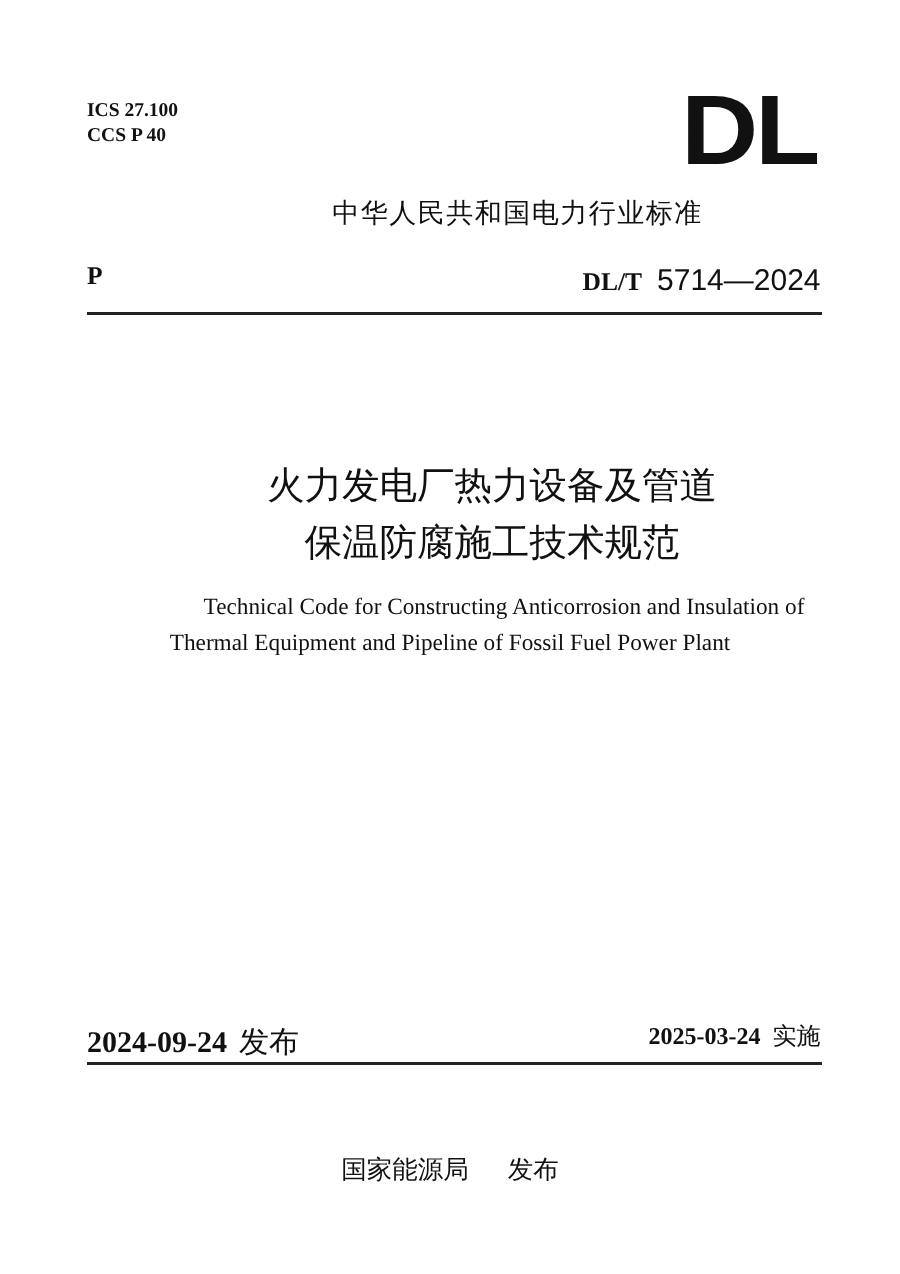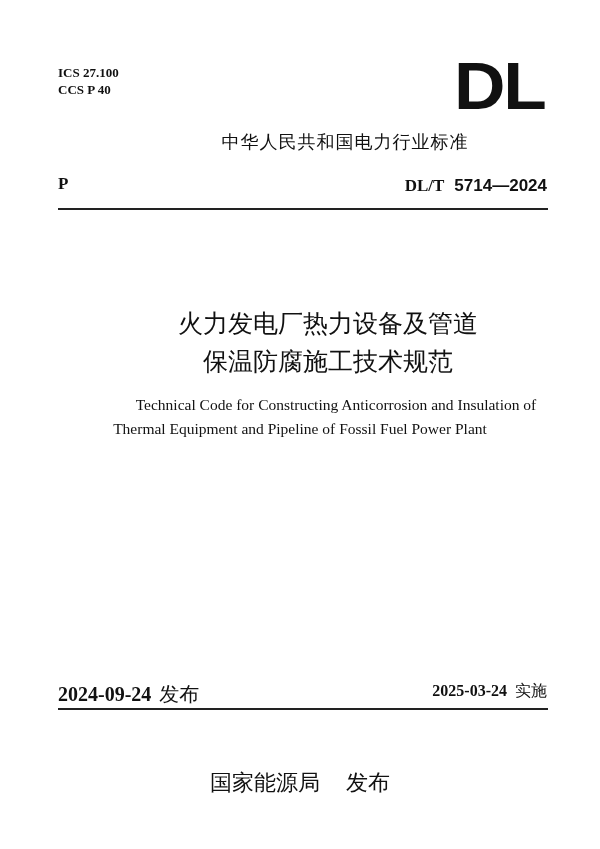--- a/index.html
+++ b/index.html
@@ -11,34 +11,34 @@
     .abs { position: absolute; white-space: nowrap; }
     .serif-bold { font-family: "Liberation Serif", "DejaVu Serif", serif; font-weight: bold; }
     .serif { font-family: "Liberation Serif", "DejaVu Serif", serif; }
     .sans { font-family: "DejaVu Sans", sans-serif; }
 
     .ics { left: 58px; top: 64px; font-size: 13px; line-height: 17px; }
     .logo { left: 454px; top: 50px; font-family: "Liberation Sans", sans-serif; font-weight: 900; font-size: 66px; letter-spacing: -2px; line-height: 72px; transform: scaleX(1.08); transform-origin: left top; }
     .industry { left: 0; width: 600px; top: 130px; text-align: center; font-size: 18px; letter-spacing: 1px; padding-left: 45px; }
     .cat { left: 58px; top: 174px; font-size: 17px; }
     .stdno { right: 53px; top: 176px; font-size: 17px; }
-    .stdno .num { font-family: "Liberation Sans", sans-serif; font-weight: bold; font-size: 17px; margin-left: 10px; }
+    .stdno .num { font-family: "Liberation Sans", sans-serif; font-weight: normal; font-size: 20px; margin-left: 10px; }
     .rule { position: absolute; left: 58px; width: 490px; height: 2px; background: #222; }
     .rule.top { top: 208px; }
     .rule.bottom { top: 708px; }
     .title-cn { left: 0; width: 600px; text-align: center; font-size: 25px; line-height: 38px; font-family: "DejaVu Serif", serif; padding-left: 28px; }
     .title-cn.l1 { top: 305px; }
     .title-cn.l2 { top: 343px; }
     .title-en { left: 0; width: 600px; text-align: center; font-size: 15.5px; line-height: 24px; }
     .title-en.l1 { top: 393px; margin-left: 36px; }
     .title-en.l2 { top: 417px; }
     .issue { left: 58px; top: 681px; font-size: 20px; }
     .effect { right: 53px; top: 681px; font-size: 16px; }
     .issue .lbl, .effect .lbl { font-family: "DejaVu Sans", sans-serif; font-weight: normal; margin-left: 8px; }
-    .publisher { left: 0; width: 600px; top: 768px; text-align: center; font-size: 22px; }
+    .publisher { left: 0; width: 600px; top: 768px; text-align: center; font-size: 17px; }
     .publisher .gap { display: inline-block; width: 26px; }
   </style>
 </head>
 <body>
 
 <div class="abs ics serif-bold">
   <div>ICS 27.100</div>
   <div>CCS P 40</div>
 </div>
 

